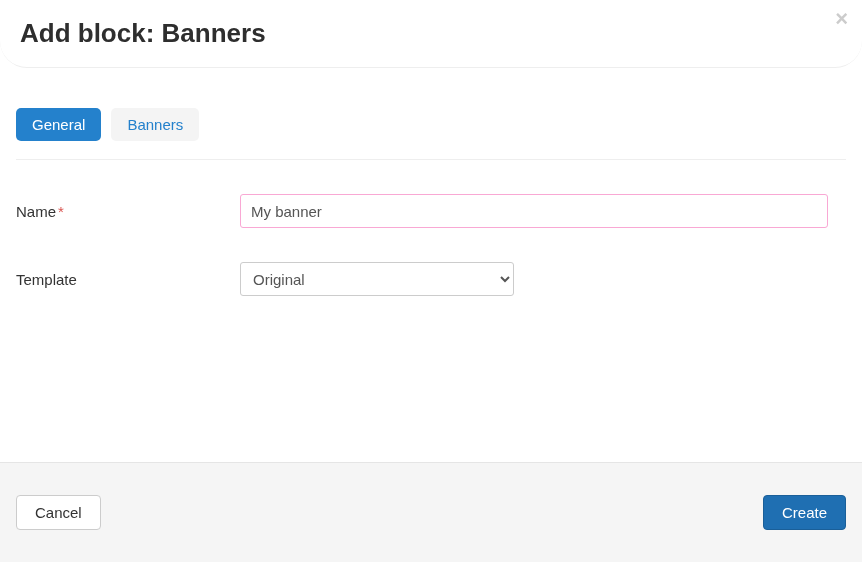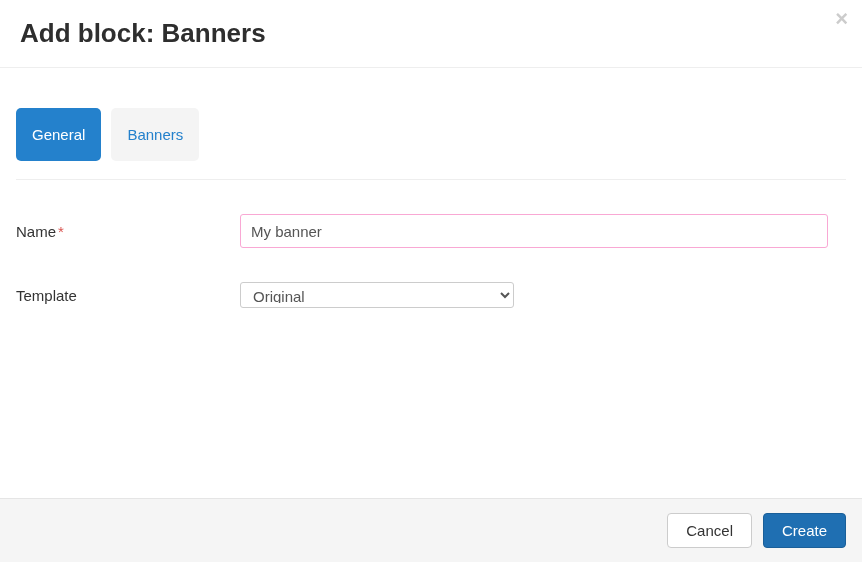--- a/index.html
+++ b/index.html
@@ -8,20 +8,21 @@
       background: #fff;
       width: 862px;
       height: 562px;
       position: relative;
       overflow: hidden;
     }
     .header {
       padding: 18px 20px 18px 20px;
       border-bottom: 1px solid #eee;
       position: relative;
+      border-radius: 27px;
     }
     .header h2 {
       font-size: 26px;
       font-weight: 700;
       color: #2e2e2e;
     }
     .close-icon {
       position: absolute;
       top: 8px;
       right: 14px;
@@ -34,21 +35,21 @@
     .body {
       padding: 40px 16px 20px 16px;
     }
     .tabs {
       display: flex;
       gap: 10px;
       border-bottom: 1px solid #eee;
       padding-bottom: 18px;
     }
     .tab {
-      padding: 18px 16px;
+      padding: 8px 16px;
       border-radius: 5px;
       font-size: 15px;
       cursor: pointer;
       background: #f4f4f4;
       color: #2481cc;
     }
     .tab.active {
       background: #2481cc;
       color: #fff;
     }
@@ -75,38 +76,38 @@
       width: 588px;
       height: 34px;
       border: 1px solid #f9a8d4;
       border-radius: 3px;
       padding: 6px 10px;
       font-size: 15px;
       color: #555;
     }
     .form-select {
       width: 274px;
-      height: 26px;
+      height: 34px;
       border: 1px solid #ccc;
       border-radius: 3px;
       padding: 4px 8px;
       font-size: 15px;
       color: #555;
       background: #fff;
     }
     .footer {
       position: absolute;
       bottom: 0;
       left: 0;
       right: 0;
       background: #f5f5f5;
       border-top: 1px solid #e5e5e5;
-      padding: 14px 16px;
+      padding: 32px 16px;
       display: flex;
-      justify-content: flex-end;
+      justify-content: space-between;
       gap: 11px;
     }
     .btn {
       padding: 8px 18px;
       border-radius: 4px;
       font-size: 15px;
       cursor: pointer;
       border: 1px solid transparent;
     }
     .btn-default {

